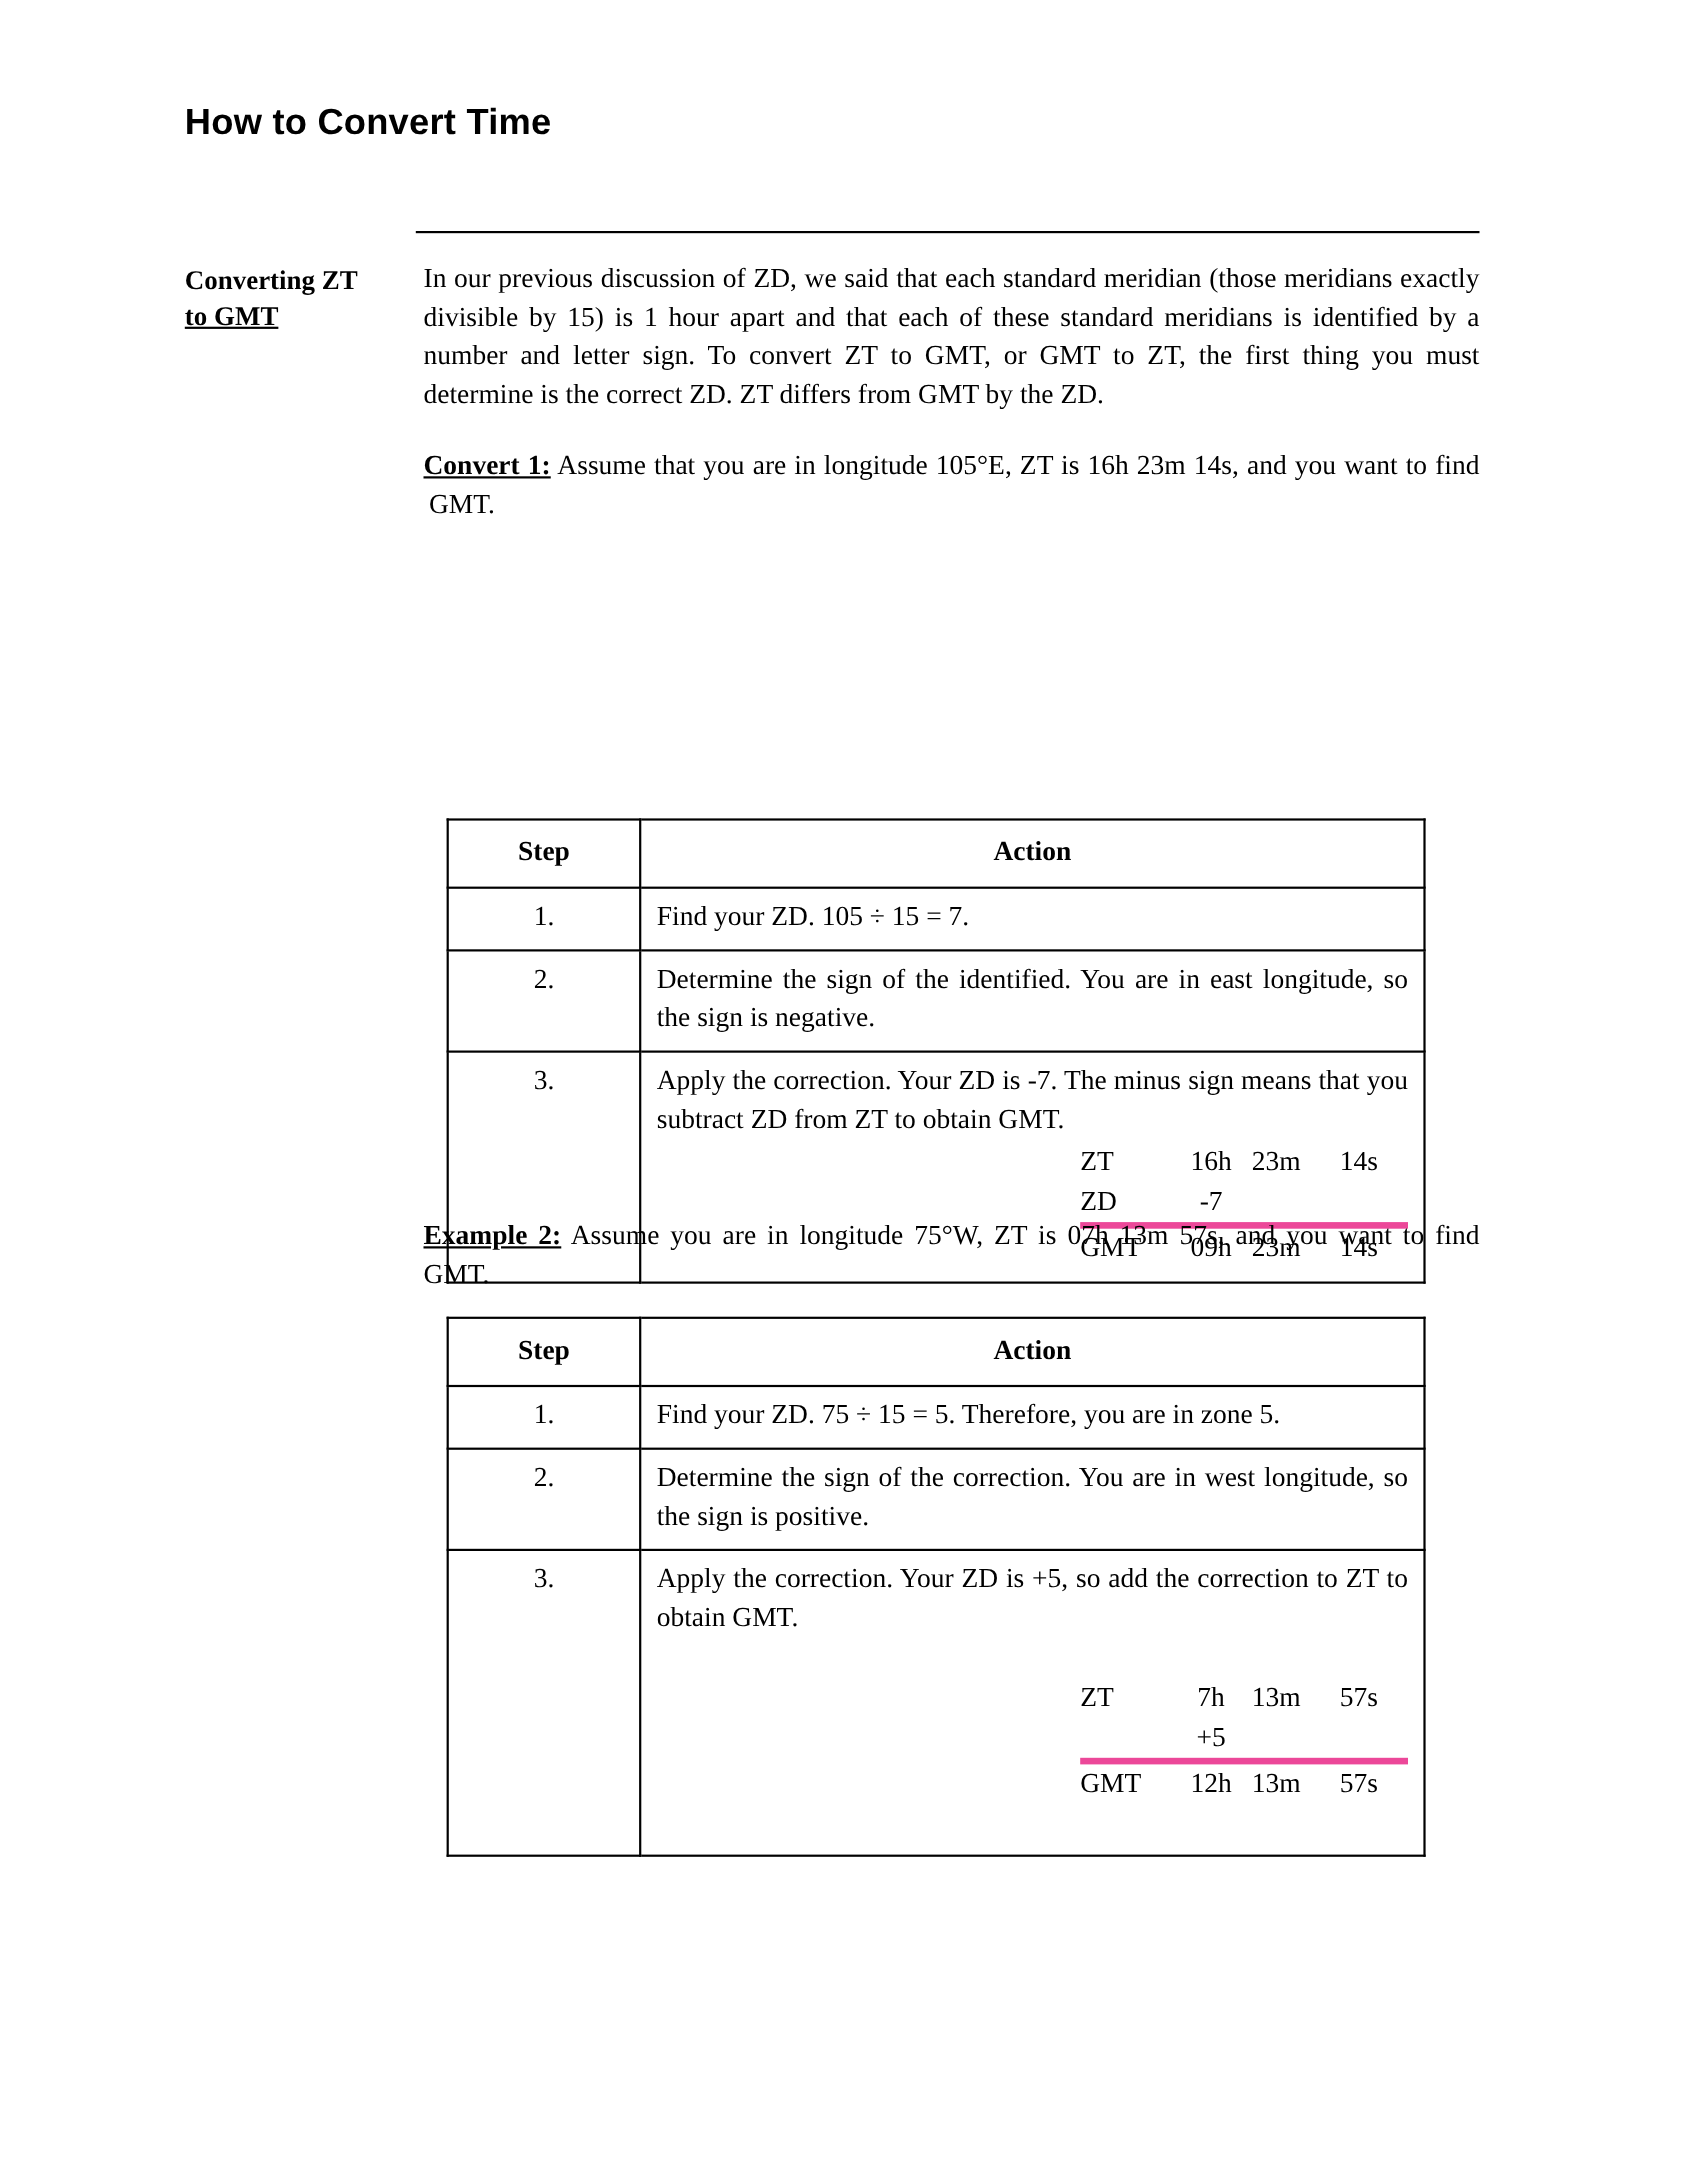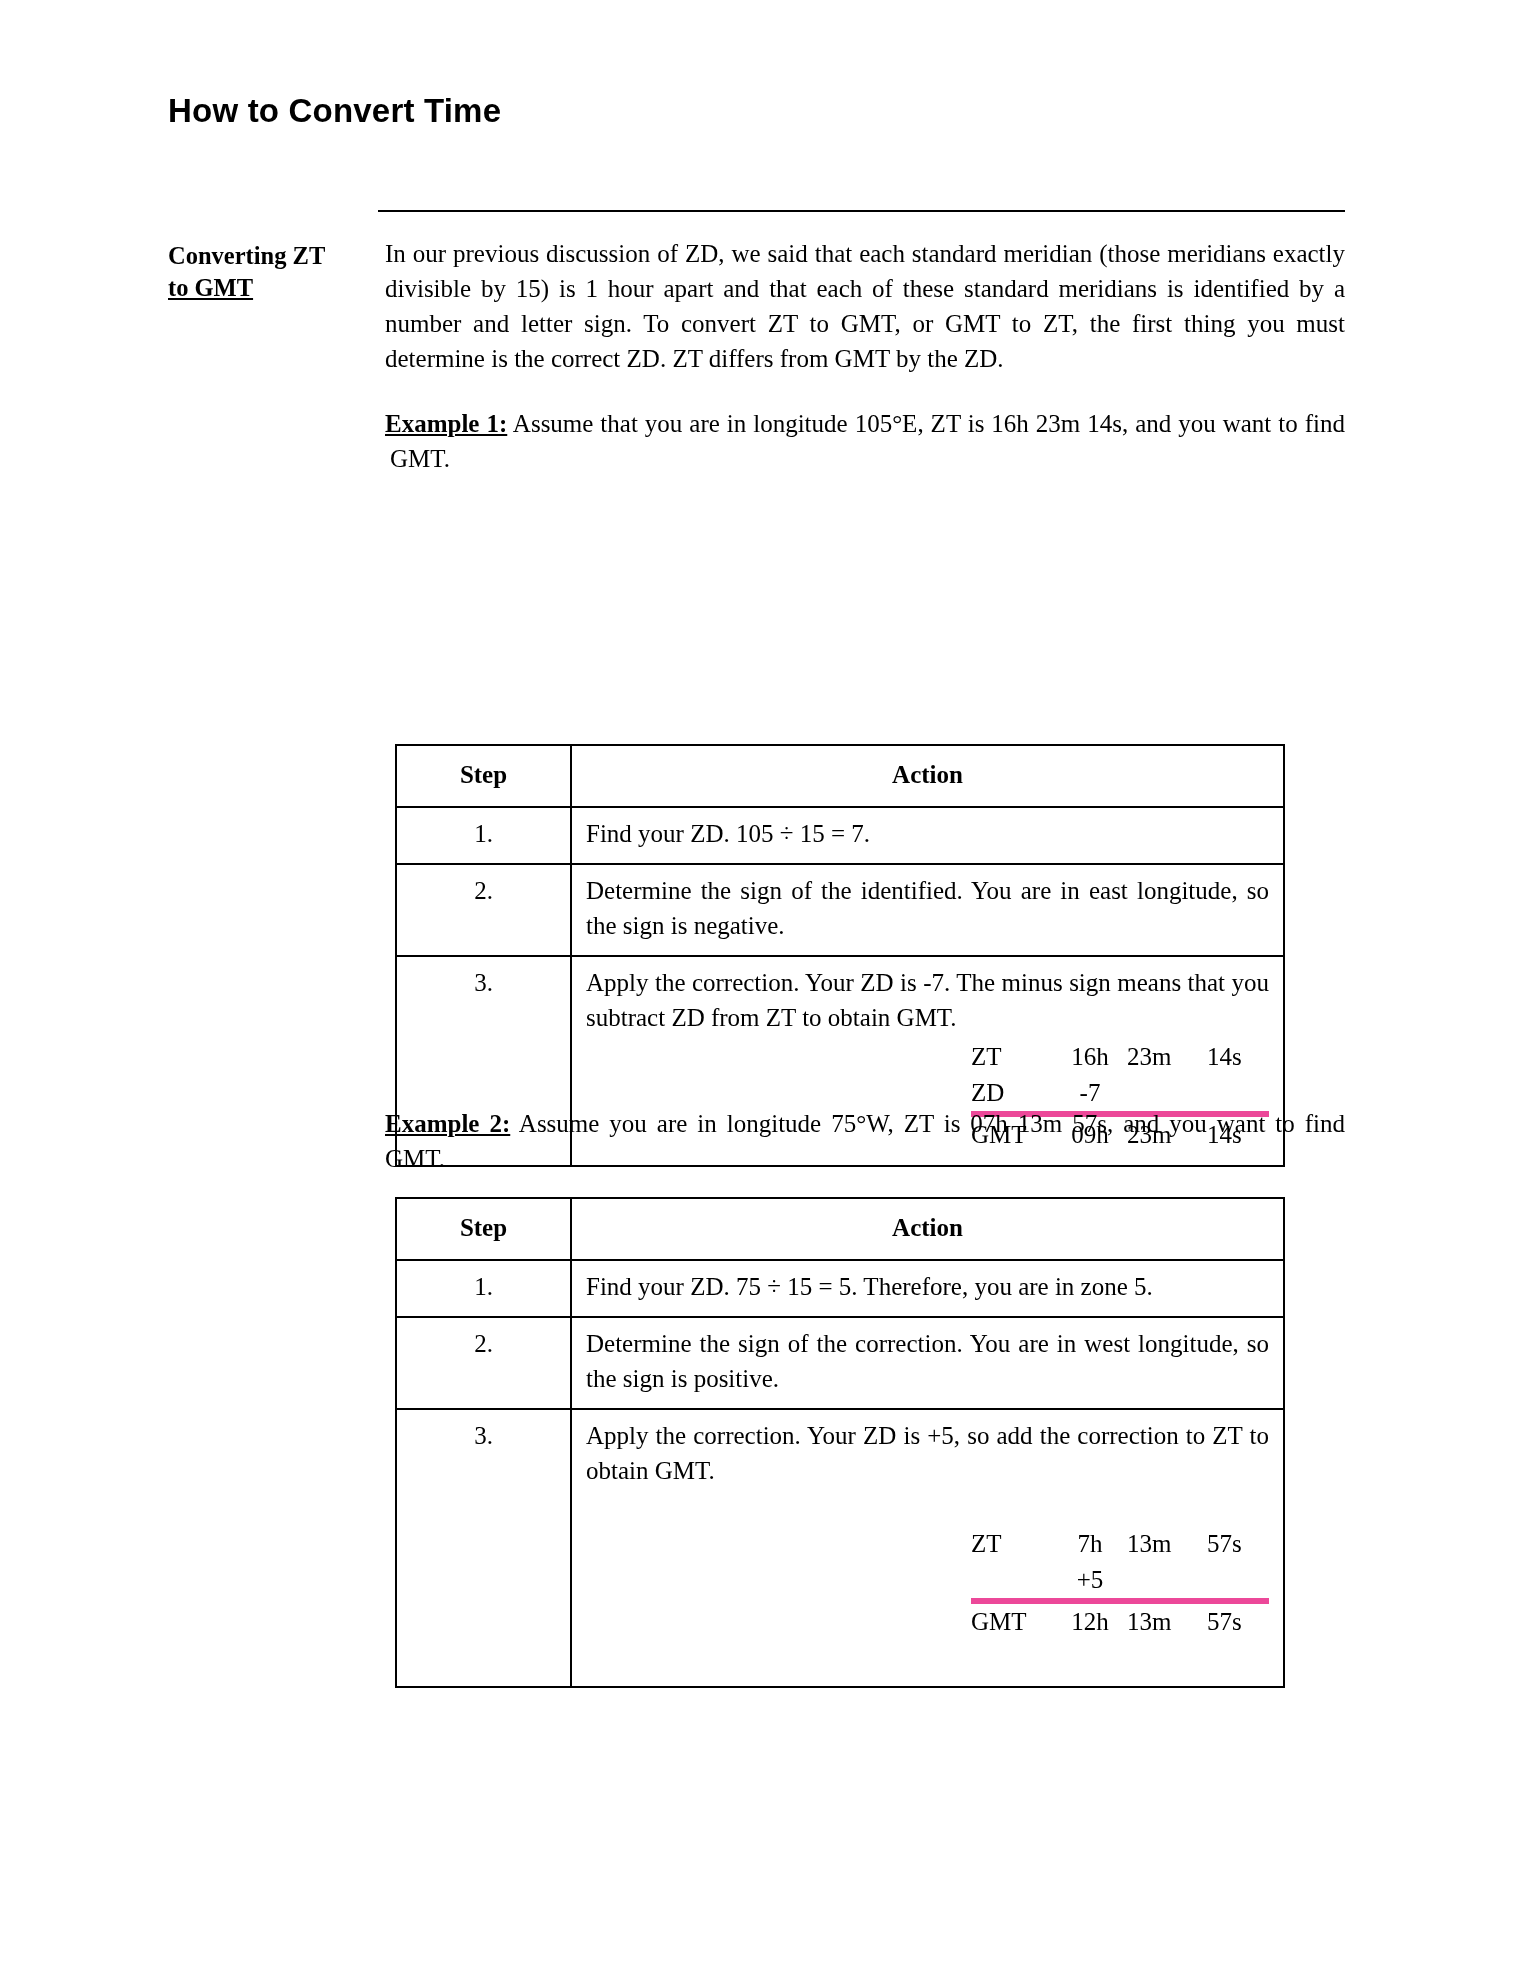--- a/index.html
+++ b/index.html
@@ -75,21 +75,21 @@
   .para.tight { margin-bottom: 0; }
   .para .bu {
     font-weight: bold;
     text-decoration: underline;
   }
   .para.indent-ex { padding-left: 5px; text-indent: -5px; }
 
   
   .tbl-wrap {
     position: absolute;
-    left: 395px;
+    left: 406px;
     width: 890px;
   }
   table.steps {
     border-collapse: collapse;
     width: 890px;
     table-layout: fixed;
   }
   table.steps td, table.steps th {
     border: 2px solid #000000;
     vertical-align: top;
@@ -161,21 +161,21 @@
   <div class="side-head">
     <span class="l1">Converting  ZT</span>
     <span class="l2">to GMT</span>
   </div>
 
   <div class="body-col">
 
     <p class="para">In our previous discussion of ZD, we said that each standard meridian (those meridians exactly divisible by 15) is 1 hour apart and that each of these standard meridians is identified by a number and letter sign. To convert ZT to GMT, or GMT to ZT, the first thing you must determine is the correct ZD. ZT differs from GMT by the ZD.</p>
 
 
-    <p class="para indent-ex"><span class="bu">Example 1:</span><span> Assume that you are in longitude 105°E, ZT is 16h 23m 14s, and you want to find GMT.</span></p>
+    <p class="para indent-ex"><span class="bu">Convert 1:</span><span> Assume that you are in longitude 105°E, ZT is 16h 23m 14s, and you want to find GMT.</span></p>
 
   </div>
 
   <div class="tbl-wrap" style="top:744px;">
     <table class="steps">
       <colgroup>
           <col class="c-step">
           <col>
         </colgroup>
       <tbody>

